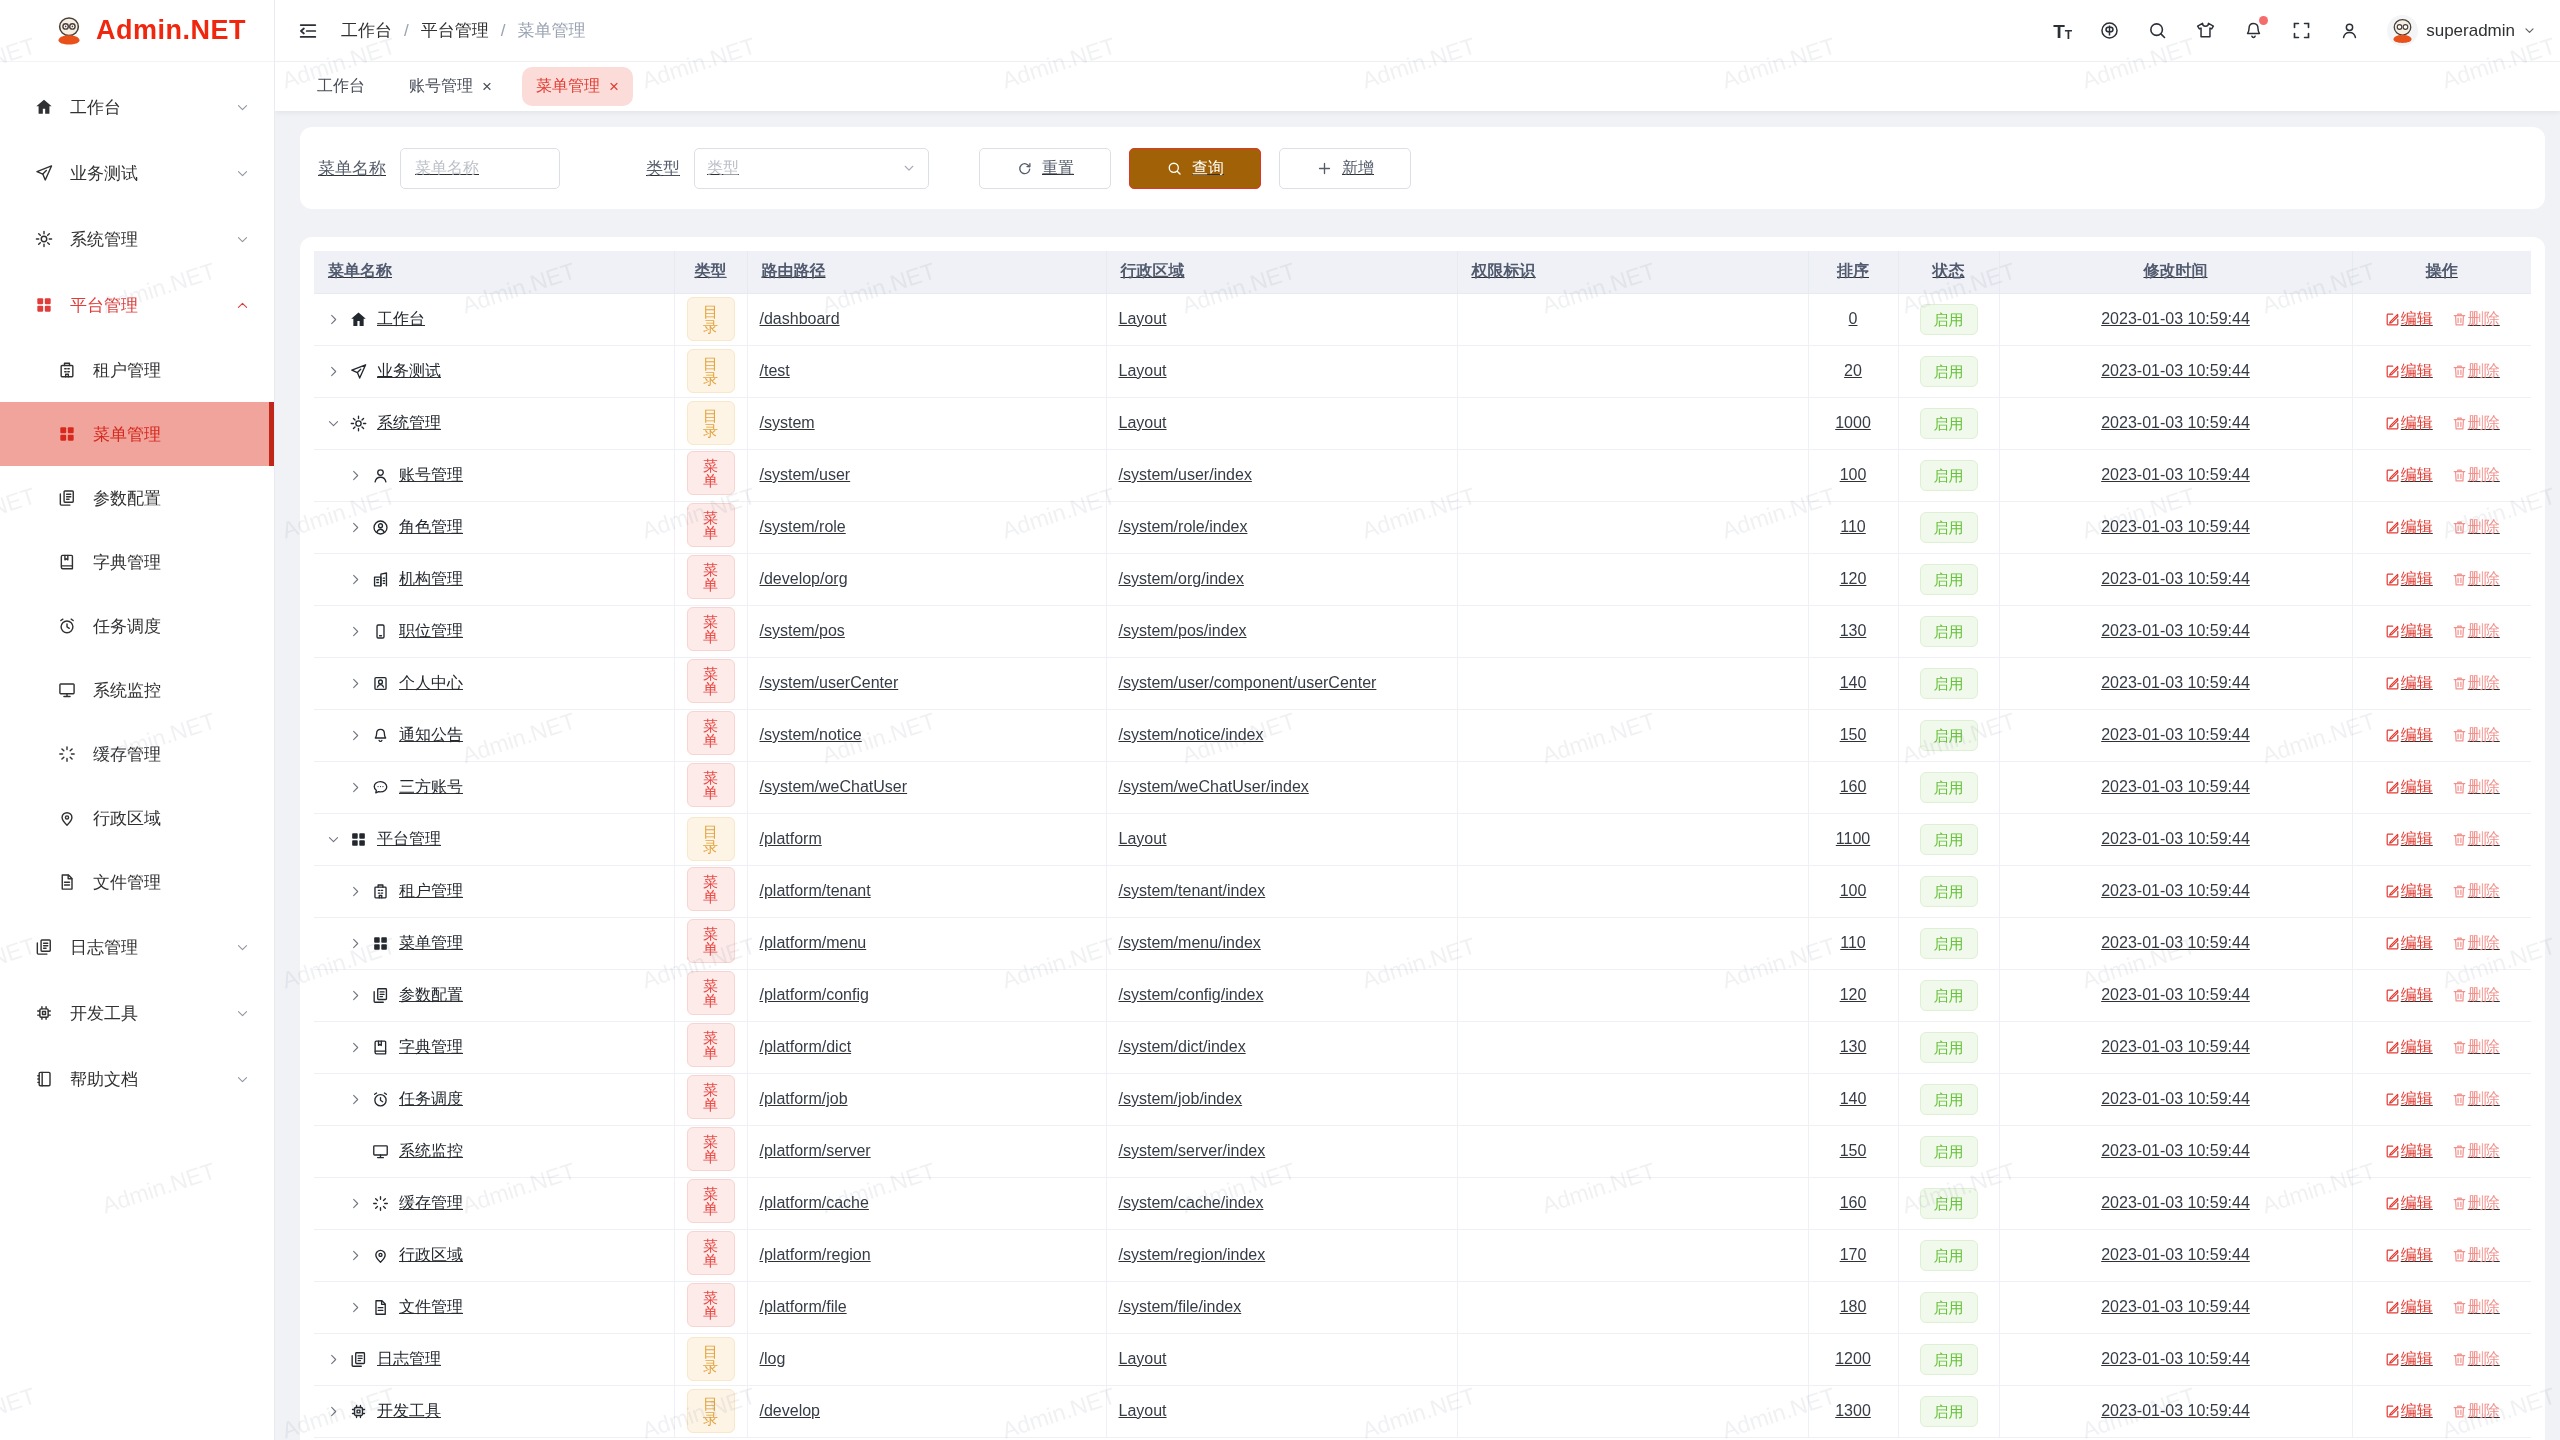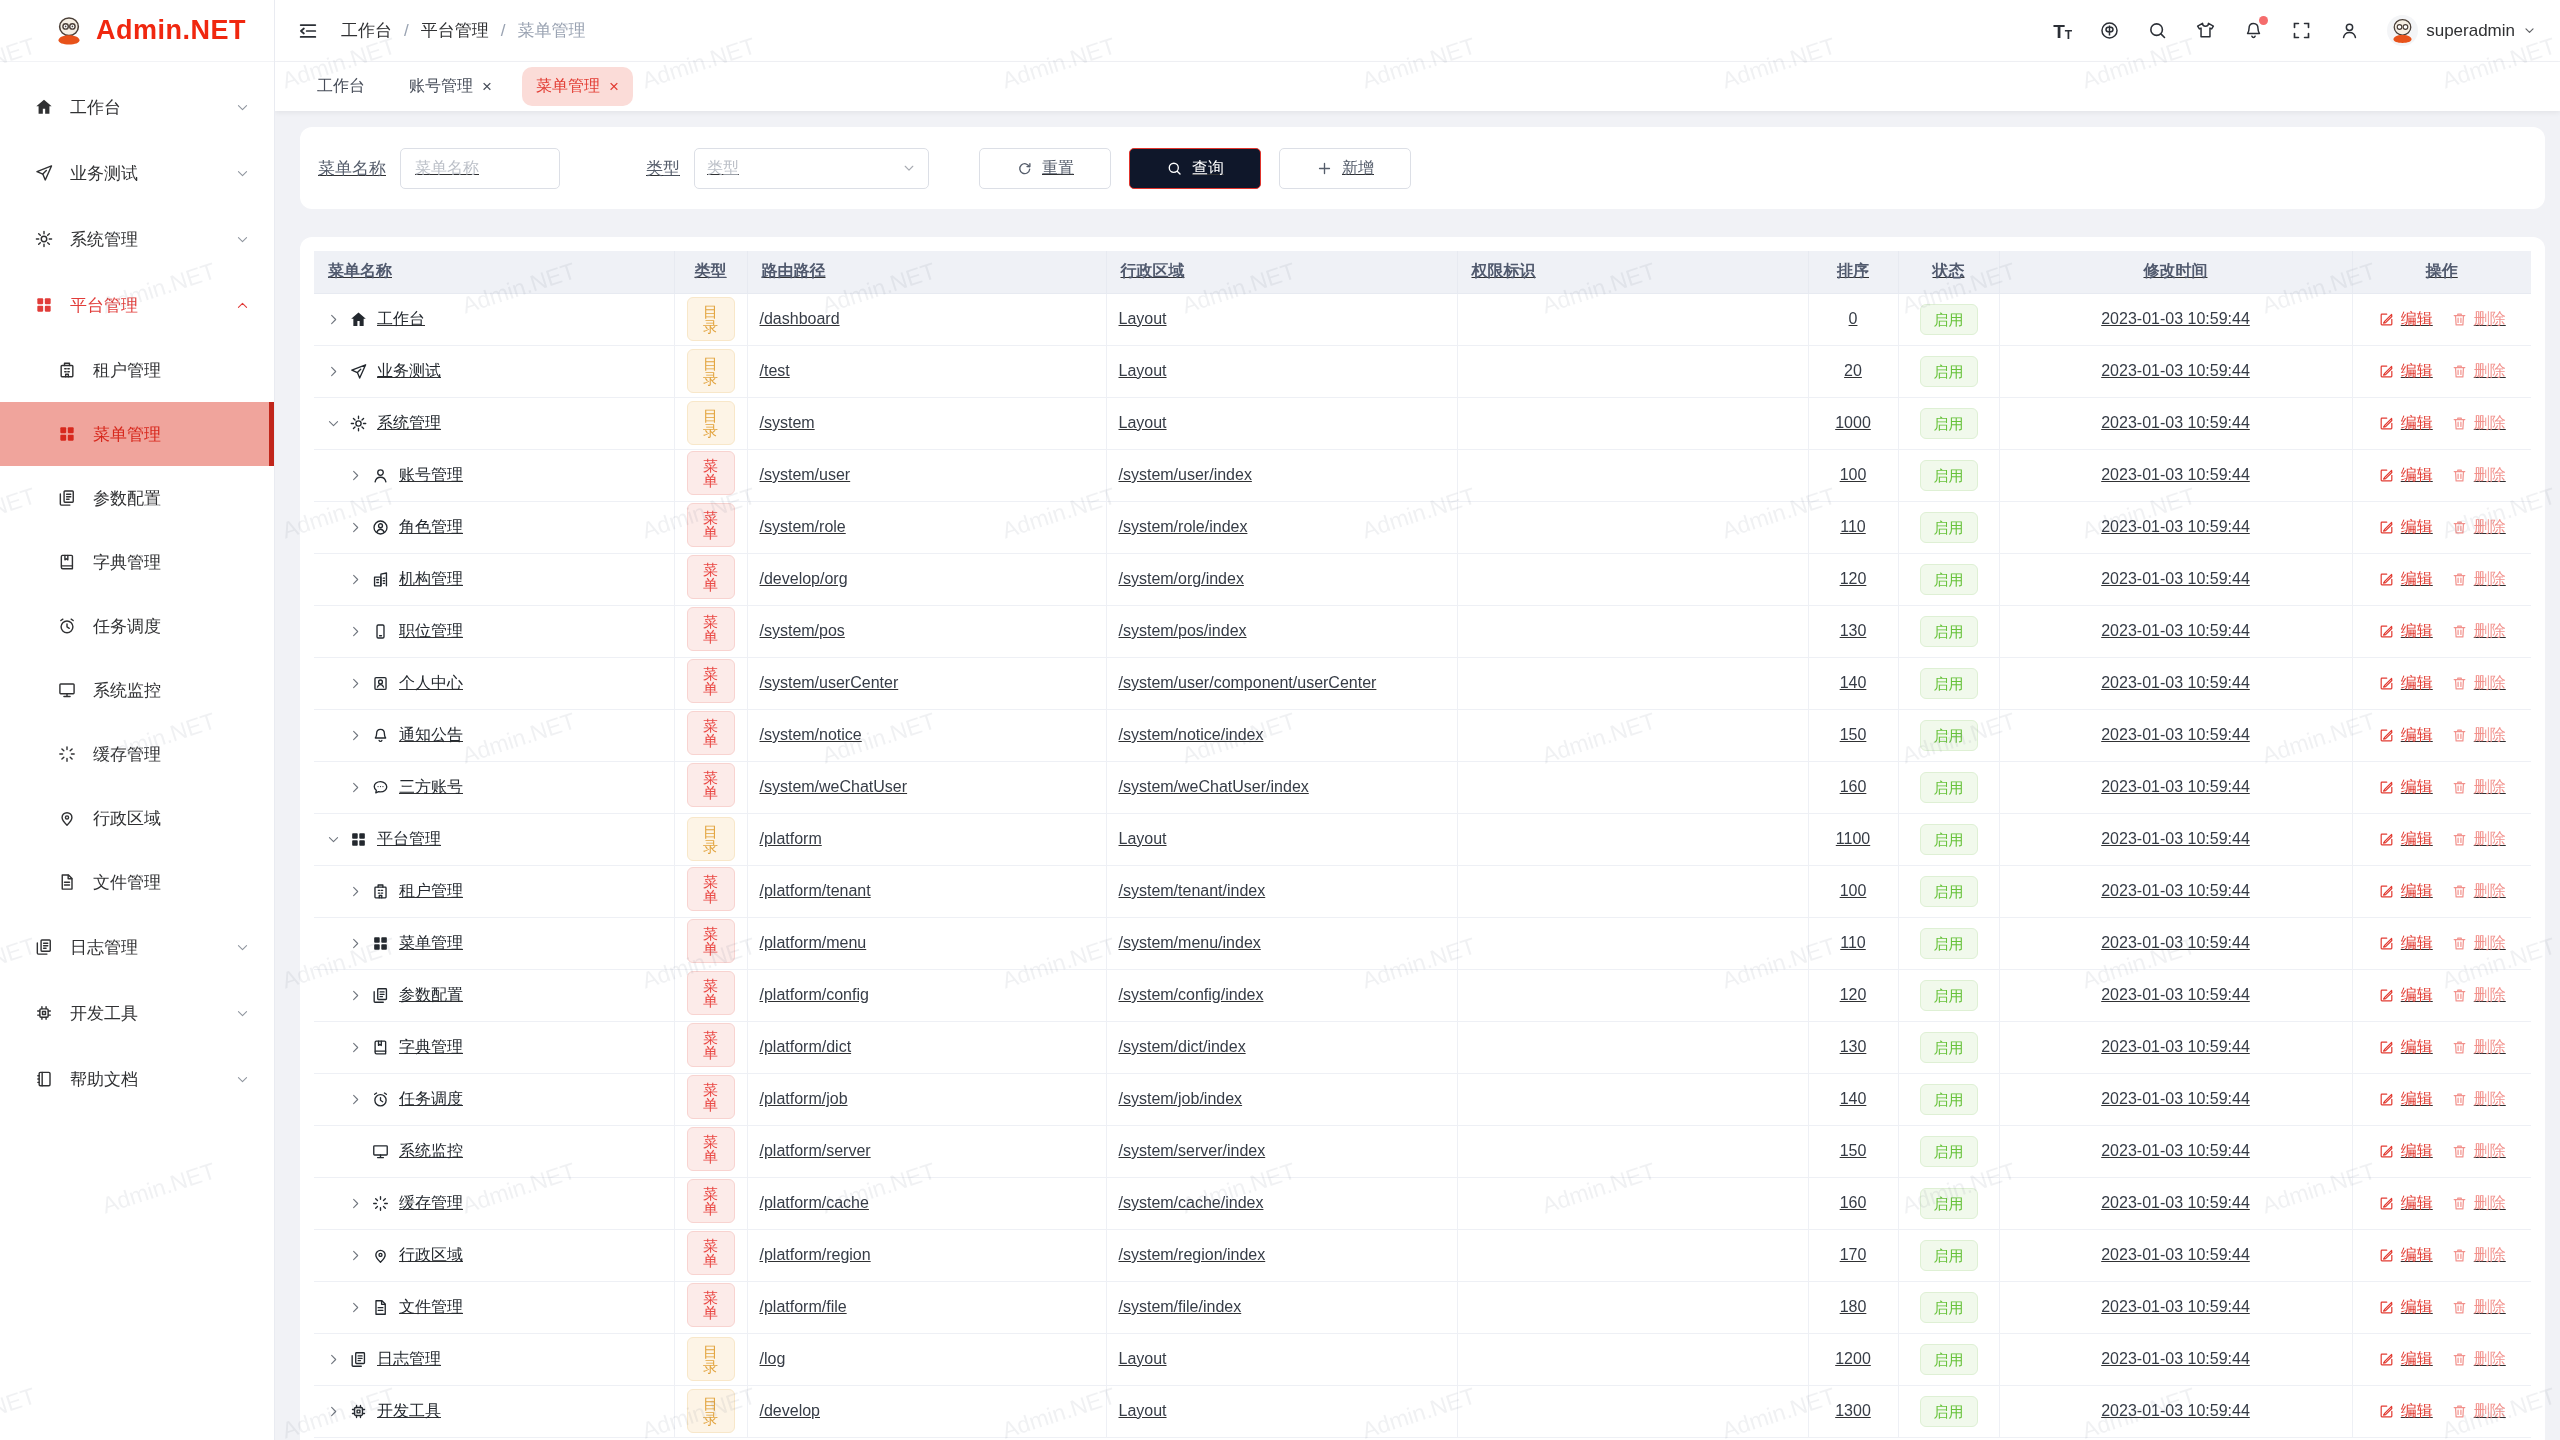--- a/index.html
+++ b/index.html
@@ -56,42 +56,42 @@
   .form-item { display:flex; align-items:center; }
   .form-label { font-size:17px; color:#555d6b; margin-right:14px; white-space:nowrap; }
   .form-input { width:160px; height:41px; border:1px solid #dcdfe6; border-radius:5px; padding:0 14px; font-size:16px; color:#303133; outline:none; font-family:inherit; }
   .form-input::placeholder { color:#bcc0c8; }
   .form-select { width:235px; height:41px; border:1px solid #dcdfe6; border-radius:5px; padding:0 12px; display:flex; align-items:center; justify-content:space-between; cursor:pointer; background:#fff; }
   .select-placeholder { font-size:16px; color:#bcc0c8; }
   .select-chev { width:14px; height:14px; color:#a8abb2; }
   .gap-lg { width:86px; } .gap-md { width:50px; }
   .btn { height:41px; border-radius:5px; font-size:16px; display:inline-flex; align-items:center; gap:9px; padding:0 36px; border:1px solid #dcdfe6; background:#fff; color:#555d6b; cursor:pointer; margin-right:18px; font-family:inherit; white-space:nowrap; }
   .btn-icon { width:17px; height:17px; }
-  .btn-primary { background:#0f172a; border-color:#e0342c; color:#fff; }
+  .btn-primary { background:#a16207; border-color:#e0342c; color:#fff; }
 
   
   .table-card { padding:14px 14px 0 14px; height:1220px; }
   table { width:100%; border-collapse:collapse; table-layout:fixed; }
   thead th { background:#eff1f6; height:42px; font-size:16px; font-weight:bold; color:#515a6e; text-align:left; padding:0 14px; border:1px solid #e7eaf1; border-top:none; }
   thead th:first-child { border-left:none; } thead th:last-child { border-right:none; }
   tbody td { height:52px; font-size:16px; color:#363c46; padding:0 12px; border:1px solid #eef0f5; border-top:none; background:#fff; }
   tbody td:first-child { border-left:none; } tbody td:last-child { border-right:none; }
   th.center, td.center { text-align:center; }
   .name-cell { display:flex; align-items:center; }
   .name-cell.lv1 { padding-left:22px; }
   .row-arrow { width:15px; height:15px; color:#6e747d; margin-right:8px; flex:none; }
   .row-arrow.hidden { visibility:hidden; }
   .row-icon { width:19px; height:19px; color:#23282e; margin-right:9px; flex:none; }
   .row-name { color:#23282e; white-space:nowrap; }
   .badge { display:inline-block; padding:6px 11px; border-radius:6px; font-size:15px; line-height:1; }
   .badge.dir { color:#e2a33d; background:#fdf4e6; border:1px solid #f8e7c9; }
   .badge.menu { color:#e94743; background:#fcebe9; border:1px solid #f8d3d0; }
   .badge.status { color:#67c23a; background:#f1f9ec; border:1px solid #def0d4; padding:7px 13px; }
   .ops { display:flex; align-items:center; justify-content:center; gap:8px; }
-  .op { display:inline-flex; align-items:center; gap:6px; font-size:16px; cursor:pointer; white-space:nowrap; }
+  .op { display:inline-flex; align-items:center; font-size:16px; cursor:pointer; white-space:nowrap; }
   .op.edit { color:#e23b32; }
   .op.del { color:#f2928d; margin-left:10px; }
   .op-icon { width:17px; height:17px; }
 
   
   .watermark { position:fixed; inset:0; pointer-events:none; z-index:60; overflow:hidden; }
   .wm { position:absolute; font-size:23px; color:rgba(90,100,120,.09); transform:rotate(-18deg); white-space:nowrap; }
 </style>
 </head>
 <body>

